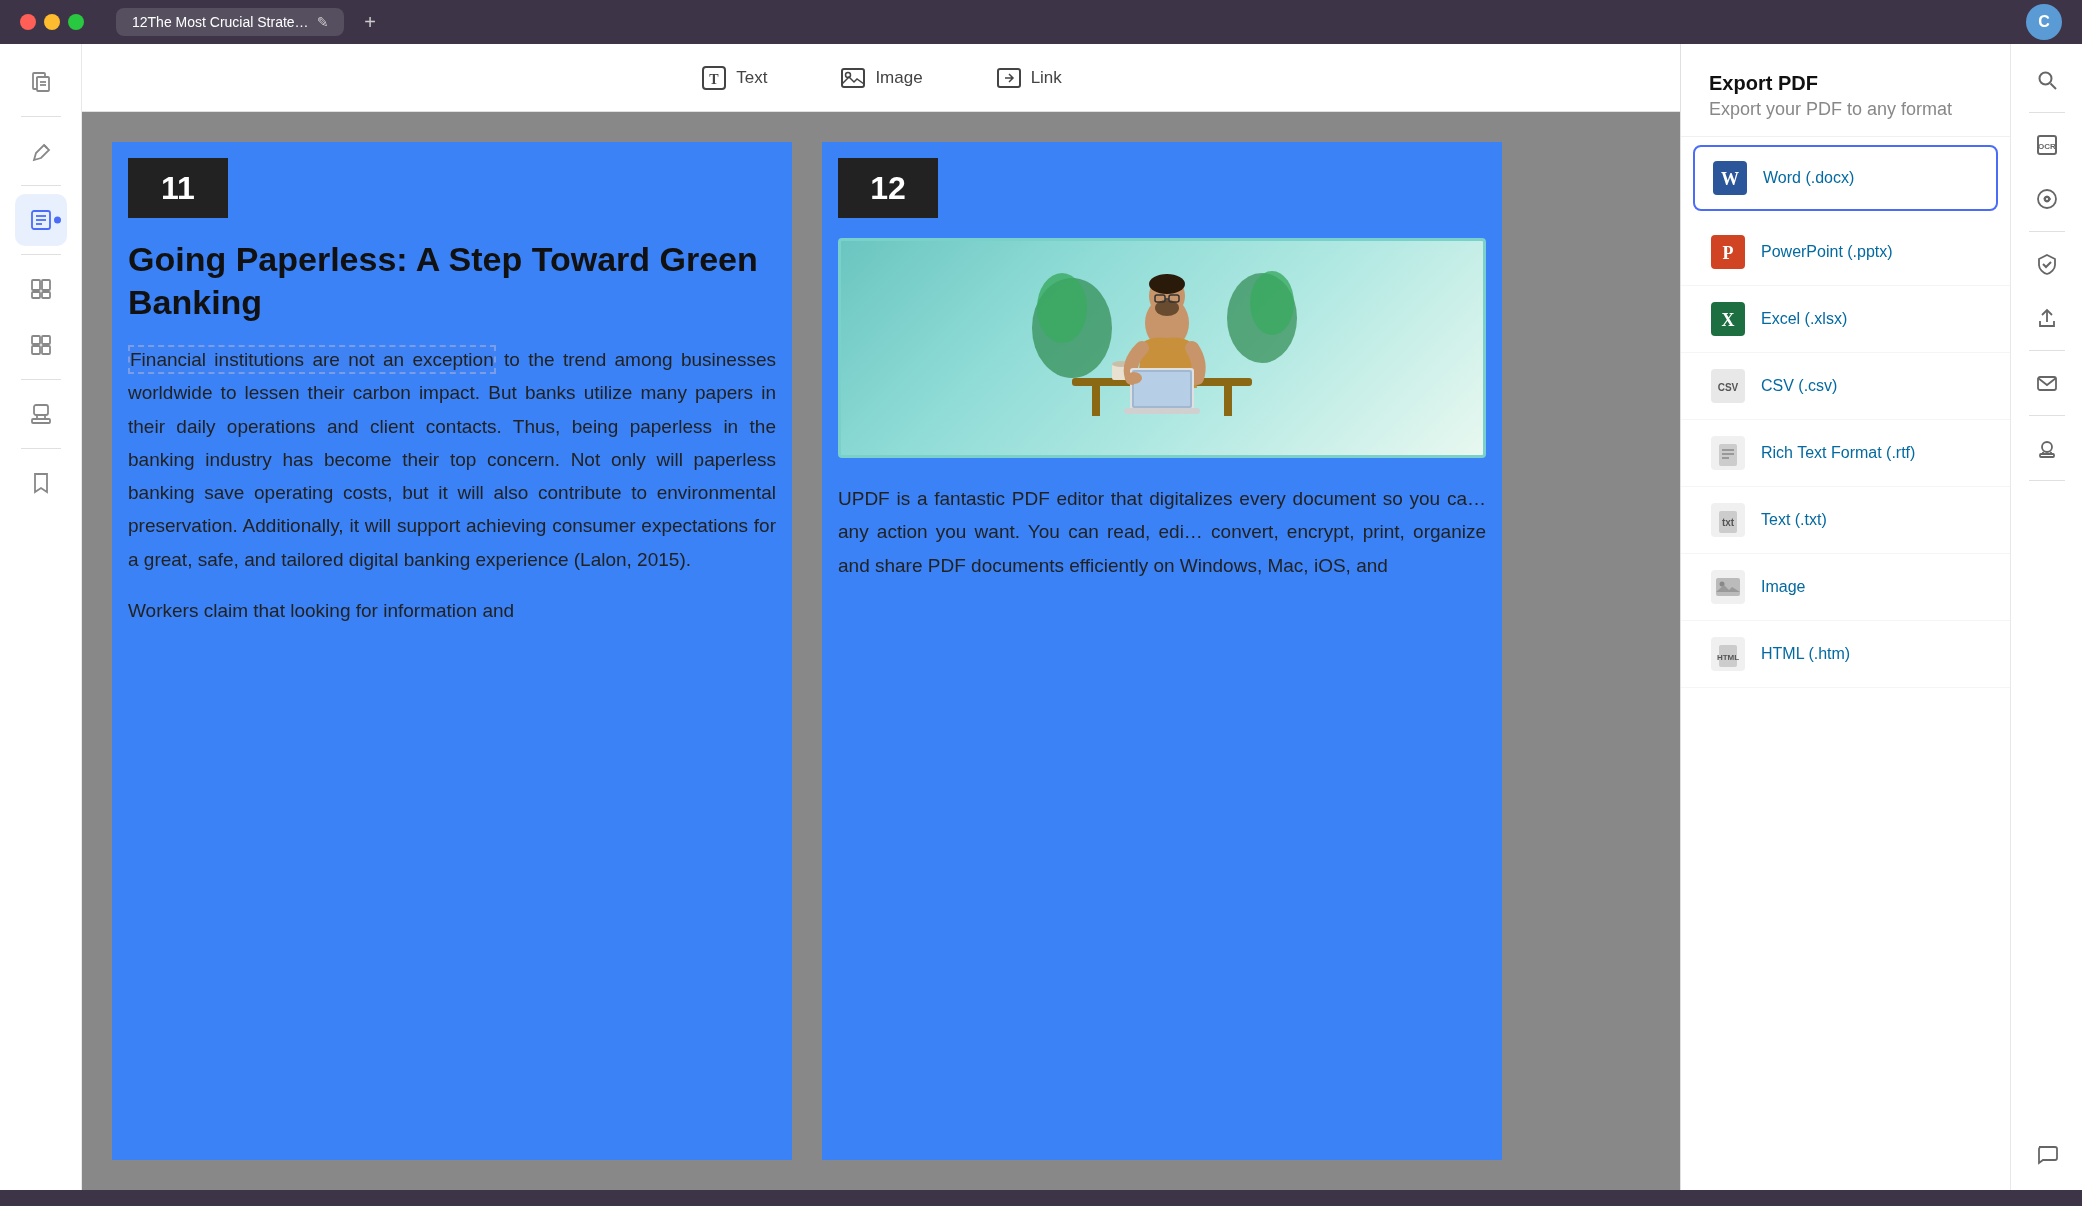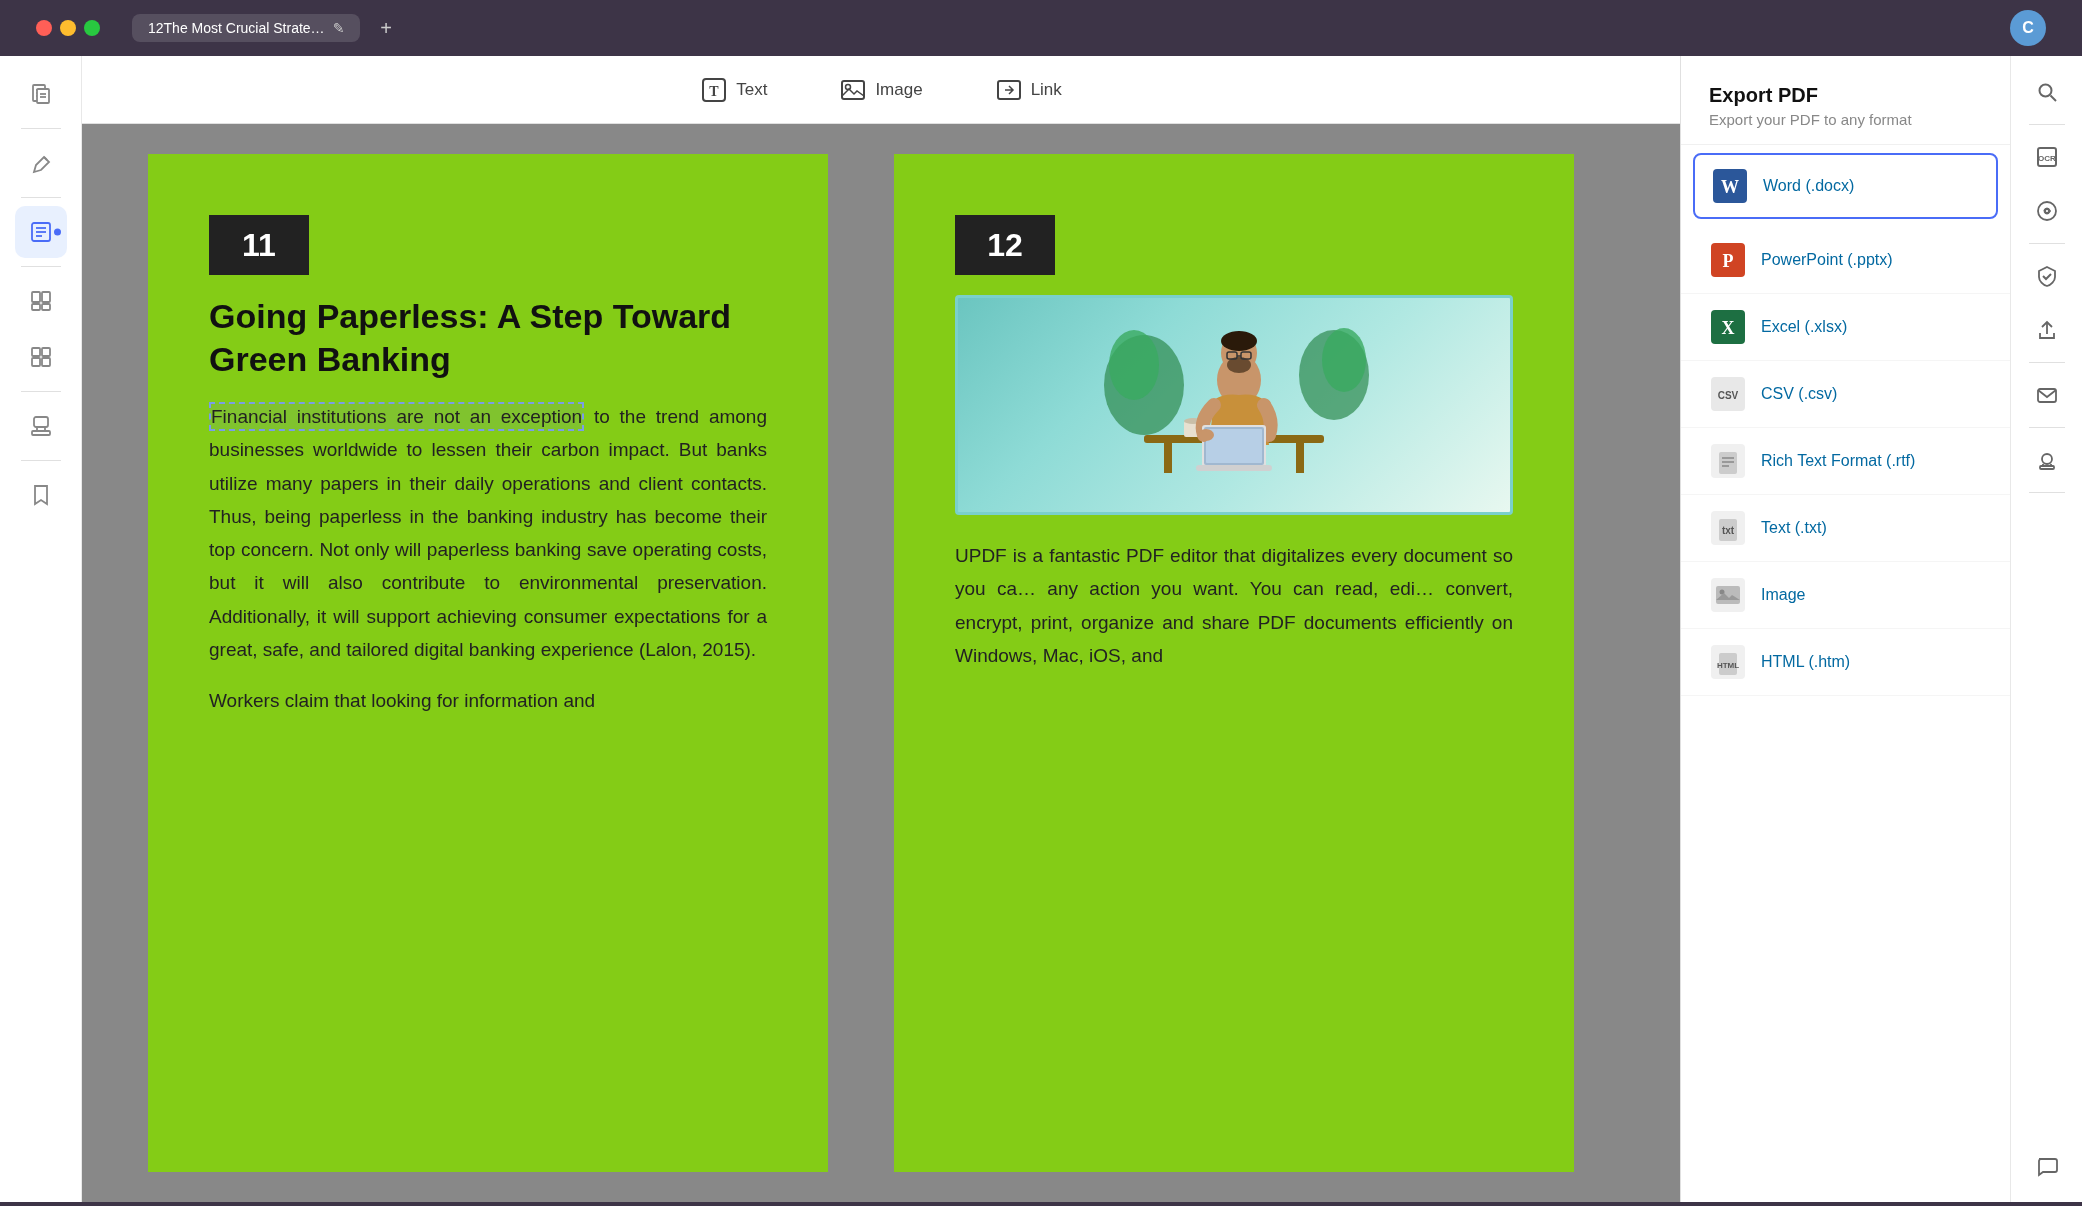--- a/index.html
+++ b/index.html
@@ -6,25 +6,25 @@
     body {
       font-family: -apple-system, BlinkMacSystemFont, 'Segoe UI', sans-serif;
       background: #3d3447;
       width: 2082px;
       height: 1206px;
       overflow: hidden;
     }
 
     
     .titlebar {
-      height: 56px;
+      height: 44px;
       background: #3d3447;
       display: flex;
       align-items: center;
-      padding: 0 36px;
+      padding: 0 20px;
       gap: 12px;
     }
     .traffic-lights {
       display: flex;
       gap: 8px;
       align-items: center;
     }
     .traffic-light {
       width: 16px;
       height: 16px;
@@ -141,28 +141,27 @@
     .pages-area {
       flex: 1;
       overflow-y: auto;
       display: flex;
       gap: 30px;
       padding: 30px;
       background: #888;
     }
 
     .pdf-page {
-      background: #84cc16;
+      background: #3b82f6;
       width: 680px;
       min-width: 680px;
       min-height: 1000px;
       flex-shrink: 0;
-      padding: 61px;
+      padding: 16px;
       position: relative;
-      margin-left: 36px;
     }
 
     .page-number-badge {
       width: 100px;
       height: 60px;
       background: #222;
       color: white;
       display: flex;
       align-items: center;
       justify-content: center;
@@ -216,21 +215,21 @@
       padding: 0 28px 16px 28px;
       border-bottom: 1px solid #f0f0f0;
     }
     .export-panel-title {
       font-size: 20px;
       font-weight: 700;
       color: #111;
       margin-bottom: 4px;
     }
     .export-panel-subtitle {
-      font-size: 15px;
+      font-size: 18px;
       color: #888;
     }
 
     .export-option {
       display: flex;
       align-items: center;
       gap: 14px;
       padding: 14px 28px;
       cursor: pointer;
       border-bottom: 1px solid #f5f5f5;

